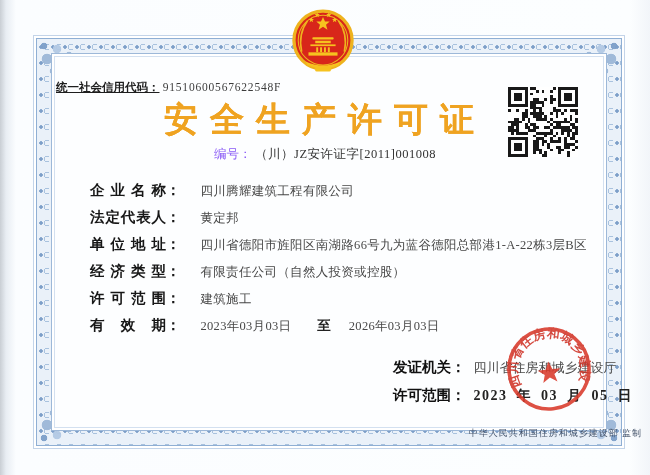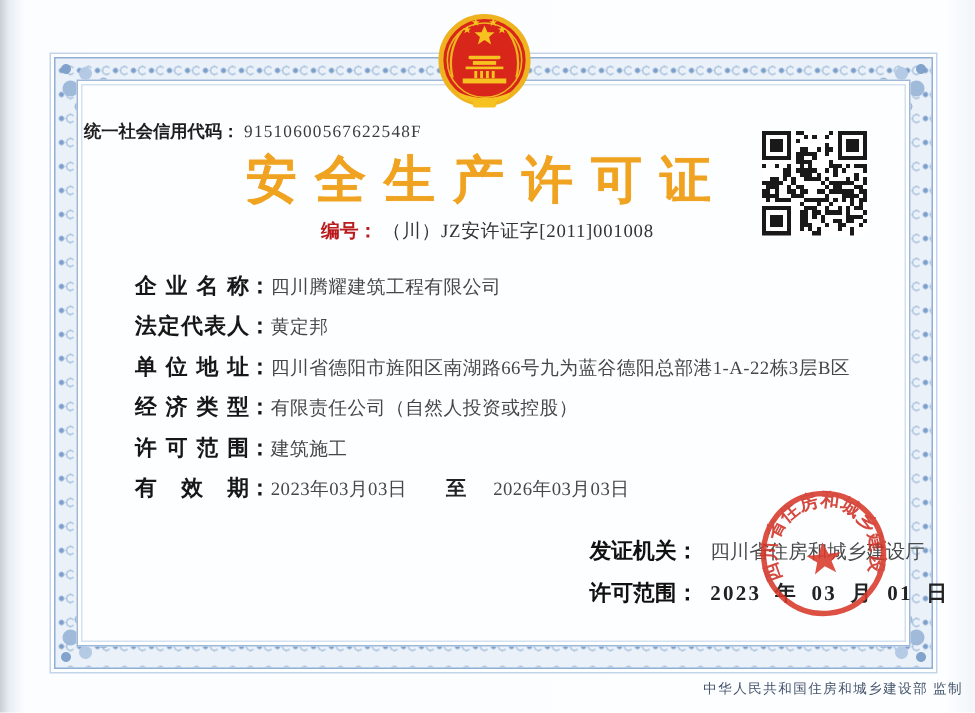--- a/index.html
+++ b/index.html
@@ -37,62 +37,62 @@
   .corner.tl{left:-2px;top:-2px;}
   .corner.tr{right:-2px;top:-2px;transform:scaleX(-1);}
   .corner.bl{left:-2px;bottom:-2px;transform:scaleY(-1);}
   .corner.br{right:-2px;bottom:-2px;transform:scale(-1,-1);}
 
   
   .emblem{position:absolute;left:292px;top:5px;width:62px;height:78px;z-index:6;}
 
   
   .credit{position:absolute;left:56px;top:80px;font-size:11.5px;z-index:4;}
-  .credit .lbl{font-weight:bold;color:#1e1e1e;}
+  .credit .lbl{font-weight:bold;color:#1e1e1e;text-decoration:underline;}
   .credit .val{font-family:"Liberation Serif",serif;color:#3c3c3c;letter-spacing:.8px;}
 
   .title{
     position:absolute;left:40px;top:97px;width:570px;text-align:center;z-index:4;
     font-size:34px;font-weight:800;color:#efa321;letter-spacing:12px;
     text-shadow:0 0 .5px #efa321;
   }
   .number{
     position:absolute;left:40px;top:146px;width:570px;text-align:center;z-index:4;font-size:12.5px;
   }
-  .number .lbl{font-weight:bold;color:#b91c1c;}
+  .number .lbl{font-weight:normal;color:#8b5cf6;}
   .number .val{font-family:"Liberation Serif",serif;color:#333;letter-spacing:.5px;}
 
   .row{position:absolute;left:90px;z-index:4;white-space:nowrap;}
   .f-label{
     display:inline-block;width:76px;vertical-align:top;
     font-size:14.5px;font-weight:bold;color:#171717;
     text-align:justify;text-align-last:justify;
   }
   .f-colon{font-size:14.5px;font-weight:bold;color:#171717;}
   .f-value{
     font-family:"Liberation Serif",serif;font-size:12.5px;color:#474747;
-    margin-left:0;letter-spacing:.3px;
+    margin-left:20px;letter-spacing:.3px;
   }
   .sep{font-size:13.5px;font-weight:bold;color:#222;margin:0 14px 0 26px;}
 
   .issuer-row,.date-row{position:absolute;left:393px;z-index:3;white-space:nowrap;}
   .issuer-row{top:358px;}
   .date-row{top:386px;}
   .b-label{font-size:14.5px;font-weight:bold;color:#111;font-family:Liberation Mono, monospace;}
   .b-value{font-family:"Liberation Serif",serif;font-size:13px;color:#4a4a4a;margin-left:8px;}
   .d-value{font-family:"Liberation Serif",serif;font-size:14px;font-weight:600;color:#222;
            margin-left:8px;letter-spacing:1.5px;word-spacing:4px;}
 
   .qr{position:absolute;left:508px;top:87px;width:70px;height:70px;z-index:4;background:#fff;}
 
   .seal{position:absolute;left:506px;top:326px;width:86px;height:86px;z-index:5;
         transform:rotate(-6deg);opacity:.88;}
 
   .footer{
-    position:absolute;right:8px;top:453px;z-index:4;
+    position:absolute;right:8px;top:427px;z-index:4;
     font-family:"Liberation Serif",serif;font-size:9px;color:#44536a;letter-spacing:1px;margin-left:28px;
   }
 </style>
 </head>
 <body>
 
 <div class="frame">
   <div class="corner tl"></div>
   <div class="corner tr"></div>
   <div class="corner bl"></div>
@@ -362,21 +362,21 @@
   <span class="f-label">许可范围</span><span class="f-colon">：</span><span class="f-value">建筑施工</span>
 </div>
 <div class="row" style="top:316px">
   <span class="f-label">有效期</span><span class="f-colon">：</span><span class="f-value">2023年03月03日</span><span class="sep">至</span><span class="f-value" style="margin-left:4px">2026年03月03日</span>
 </div>
 
 <div class="issuer-row">
   <span class="b-label">发证机关：</span><span class="b-value">四川省住房和城乡建设厅</span>
 </div>
 <div class="date-row">
-  <span class="b-label">许可范围：</span><span class="d-value">2023 年 03 月 01 日</span>
+  <span class="b-label">许可范围：</span><span class="d-value">2023 年 03 月 05 日</span>
 </div>
 
 <svg class="seal" viewBox="0 0 86 86">
   <circle cx="43" cy="43" r="40" fill="none" stroke="#d93a2b" stroke-width="3.6"></circle>
   <path id="sealArc" d="M 14,57 A 32,32 0 1 1 72,57" fill="none"></path>
   <text font-size="12.5" fill="#cf3226" letter-spacing="0.5" font-family="Liberation Sans, sans-serif" font-weight="bold">
     <textPath href="#sealArc" startOffset="0">四川省住房和城乡建设厅</textPath>
   </text>
   <path d="M0,-10 L2.9,-3.1 10,-3.1 4.2,1.3 6.2,8.1 0,3.9 -6.2,8.1 -4.2,1.3 -10,-3.1 -2.9,-3.1 Z" fill="#d93a2b" transform="translate(43,47) scale(1.15)"></path>
 </svg>

